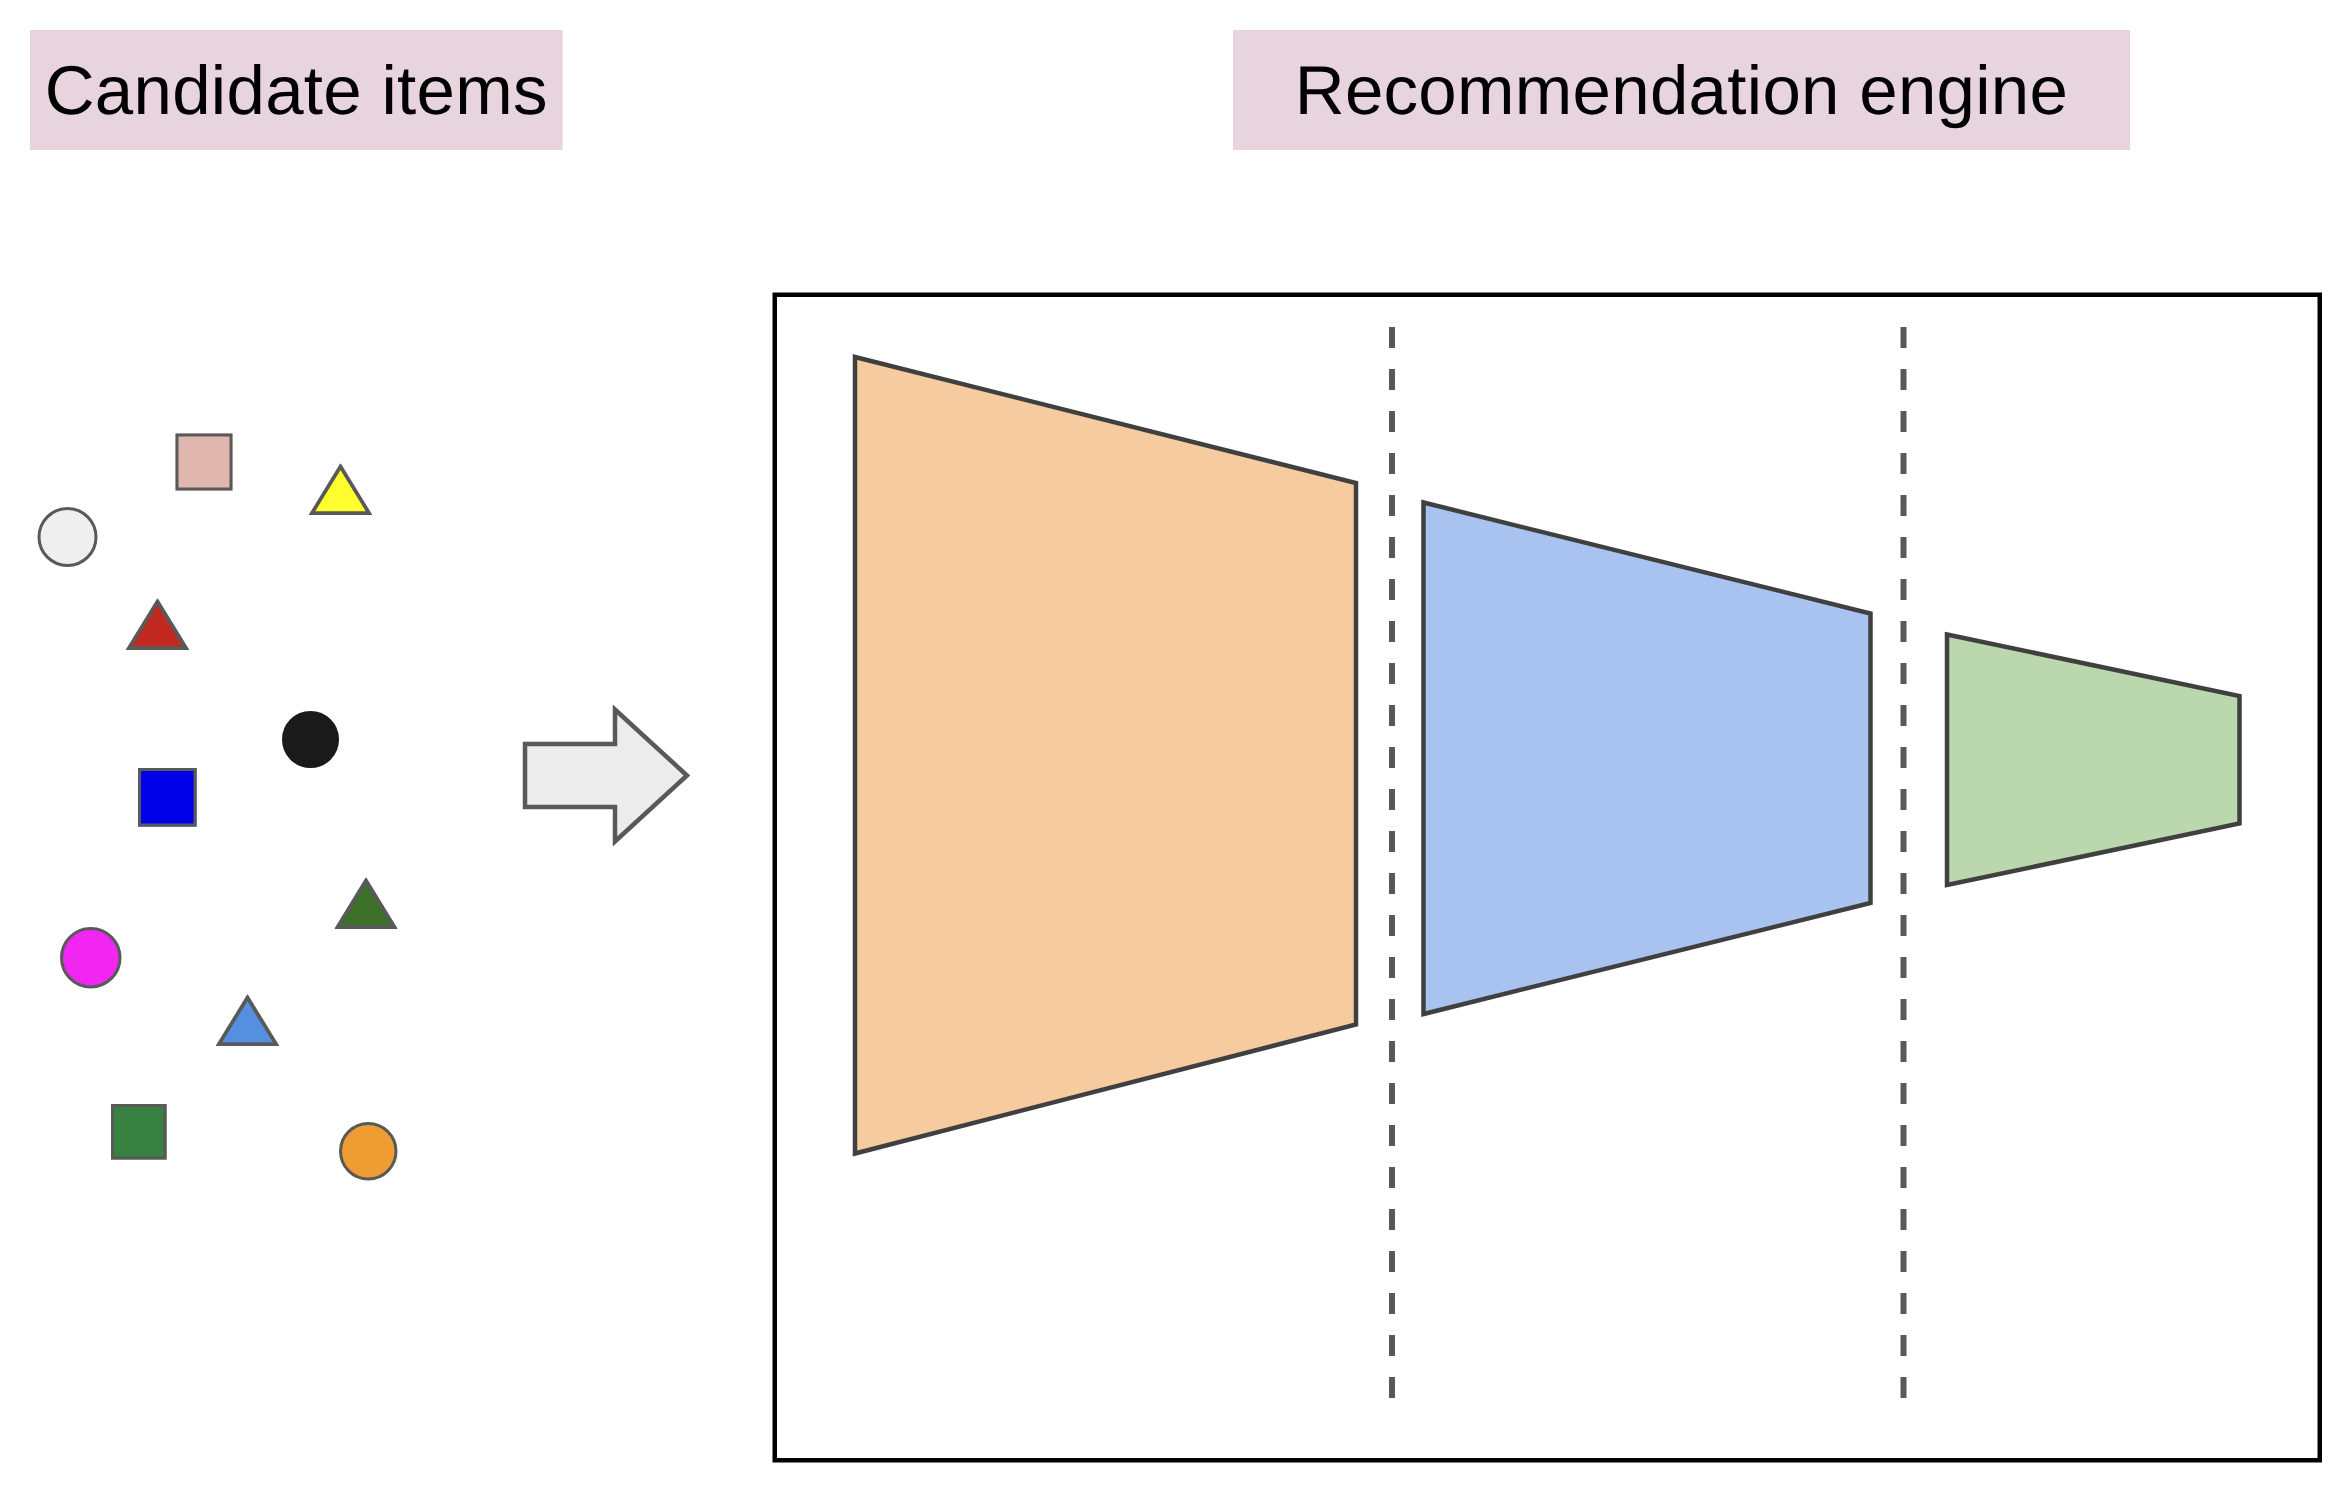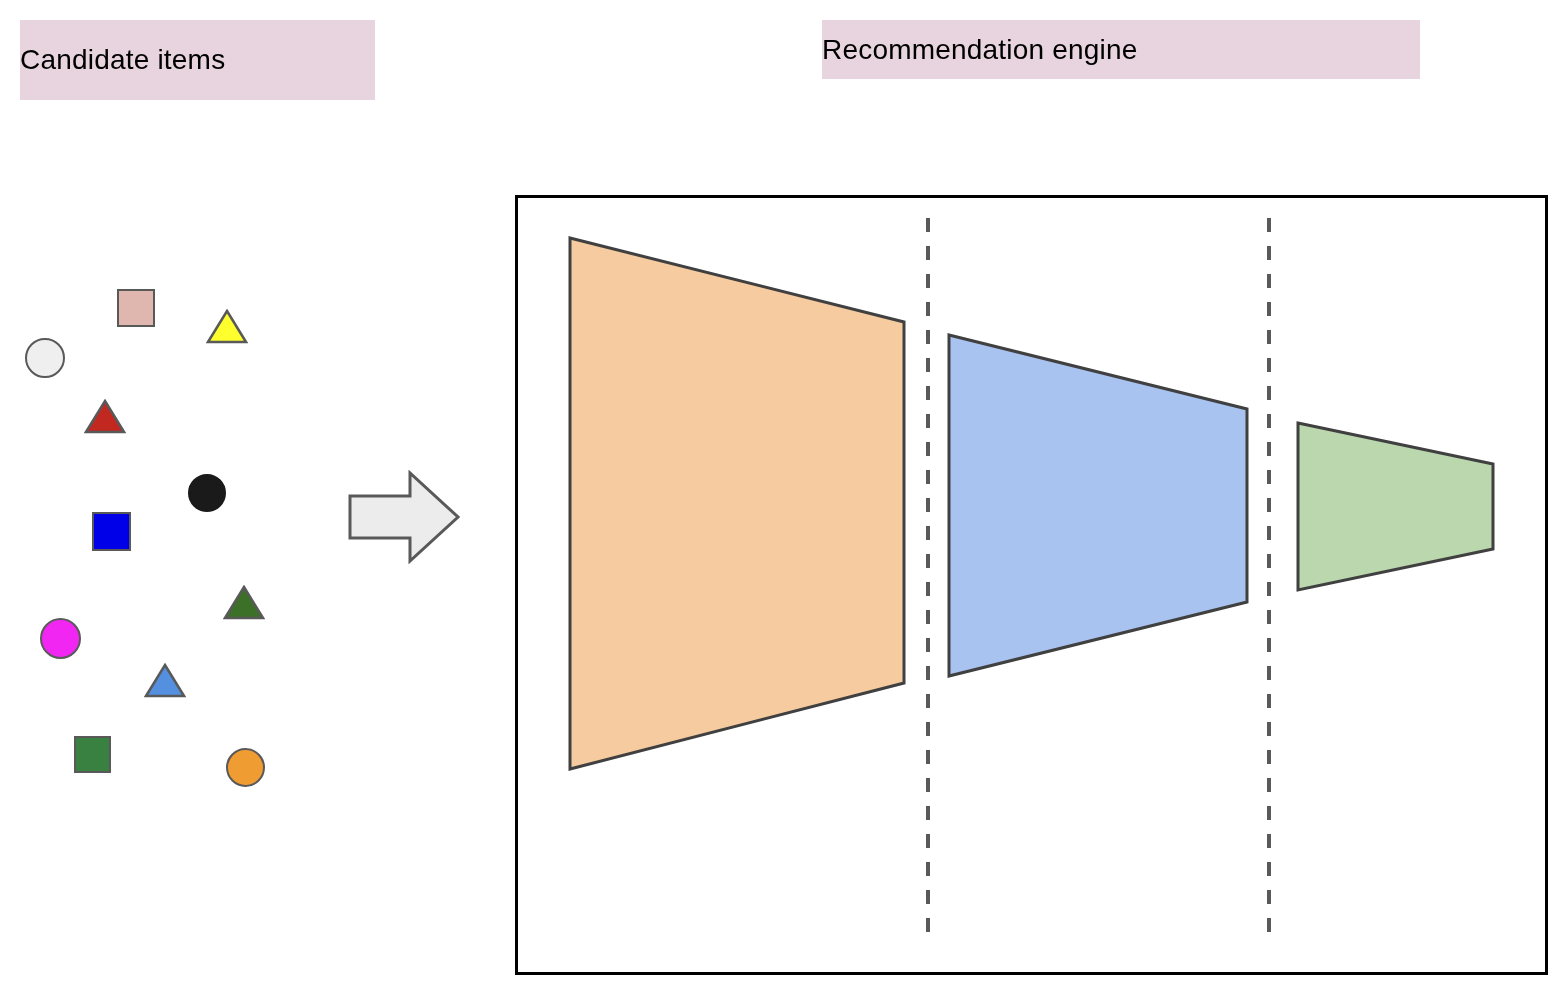--- a/index.html
+++ b/index.html
@@ -16,38 +16,38 @@
     font-family: "Liberation Sans", sans-serif;
     color: #000000;
   }
 
   
   .banner {
     position: absolute;
     background: #e8d4de;
     display: flex;
     align-items: center;
-    justify-content: flex-start;
+    justify-content: center;
     color: #000;
-    font-size: 28px;
+    font-size: 46px;
     font-weight: 400;
     letter-spacing: 0.2px;
     white-space: nowrap;
   }
   #banner-candidate {
     left: 20px;
     top: 20px;
     width: 355px;
     height: 80px;
   }
   #banner-engine {
     left: 822px;
     top: 20px;
     width: 598px;
-    height: 59px;
+    height: 80px;
   }
 
   
   .shapes-layer {
     position: absolute;
     left: 0;
     top: 0;
     width: 500px;
     height: 1000px;
   }

